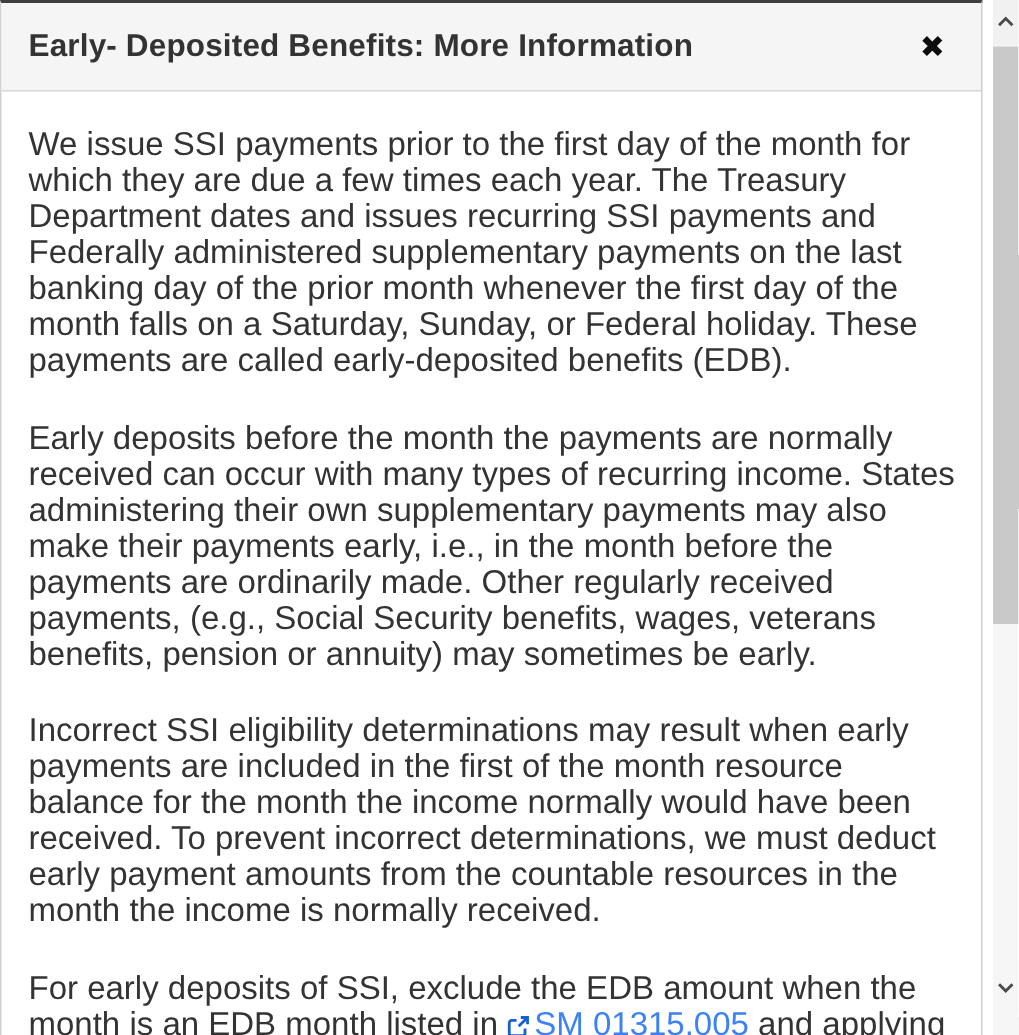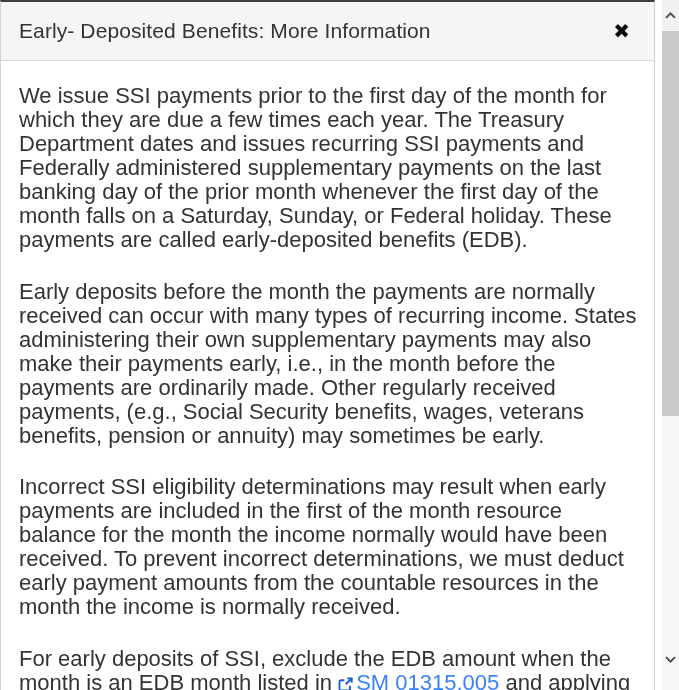--- a/index.html
+++ b/index.html
@@ -27,21 +27,21 @@
     height: 59px;
     background: #f5f5f5;
     border-bottom: 1px solid #d8d8d8;
     display: flex;
     align-items: center;
     padding: 0 46px 0 18px;
     position: relative;
   }
   .modal-title {
     font-size: 21px;
-    font-weight: 400;
+    font-weight: 700;
     color: #333333;
     white-space: nowrap;
     letter-spacing: 0.1px;
   }
   .close-btn {
     position: absolute;
     right: 24px;
     top: 50%;
     transform: translateY(-50%);
     background: none;

